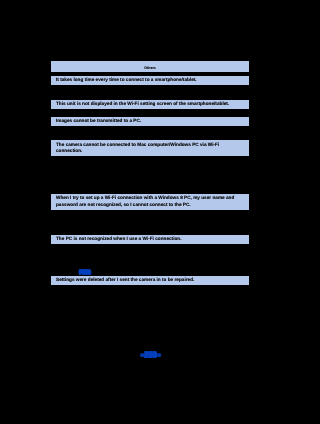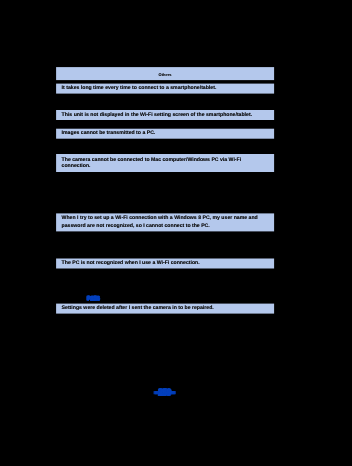--- a/index.html
+++ b/index.html
@@ -24,20 +24,21 @@
     text-shadow:0 0 0.3px rgba(0,0,0,0.5);
     font-size:4.7px;line-height:6.4px;font-weight:700;
     padding:0 5px;box-sizing:border-box;
     display:flex;flex-direction:column;justify-content:center;
     will-change:transform;
   }
   .pageref{
     position:absolute;color:#0440bd;font-weight:700;white-space:nowrap;
     will-change:transform;
     text-shadow:0.6px 0 #0440bd,-0.6px 0 #0440bd,0 0.6px #0440bd,0 -0.6px #0440bd,0.6px 0.6px #0440bd,-0.6px -0.6px #0440bd,0.6px -0.6px #0440bd,-0.6px 0.6px #0440bd;
+    font-family:Liberation Mono, monospace;
   }
 </style>
 </head>
 <body>
 
 <div class="page">
   <div class="section-header" id="sec-header" style="top: 60.9px; height: 10.9px; line-height: 14.9px;">Others</div>
   <div id="topics">
       <div class="topic" style="top: 76px; height: 8.8px;">It takes long time every time to connect to a smartphone/tablet.</div>
       <div class="topic" style="top: 99.5px; height: 8.8px;">This unit is not displayed in the Wi-Fi setting screen of the smartphone/tablet.</div>

